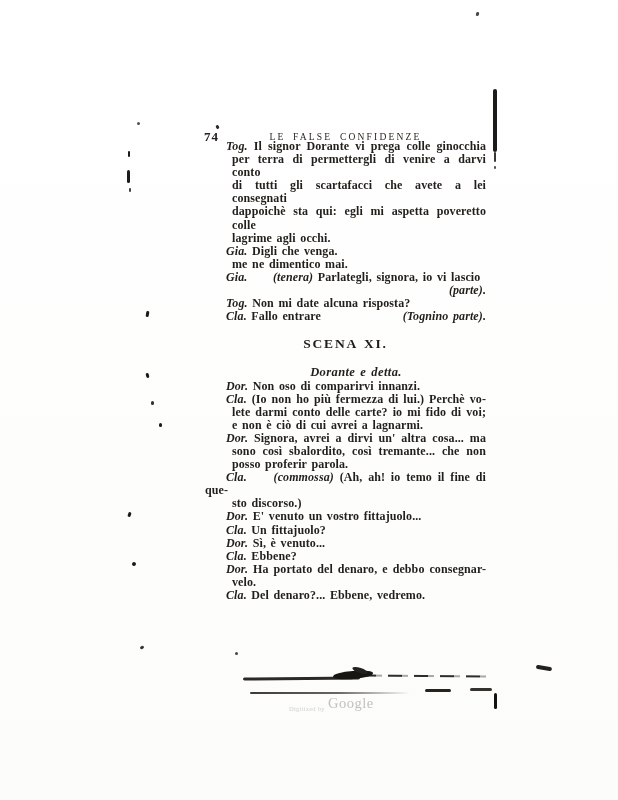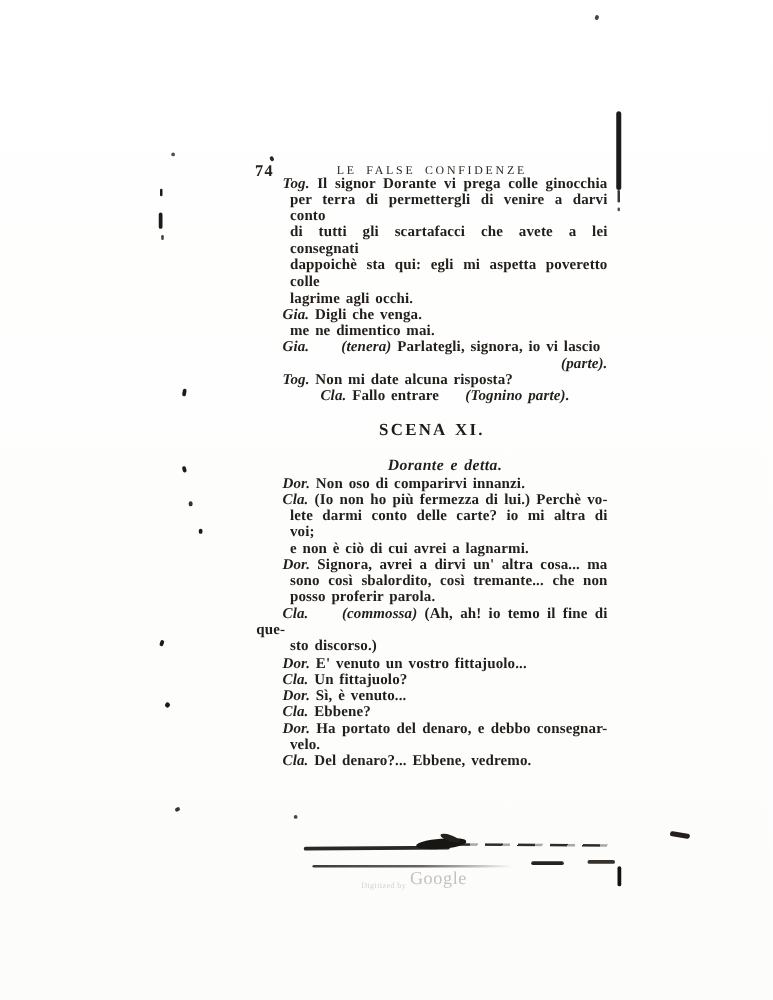--- a/index.html
+++ b/index.html
@@ -25,21 +25,21 @@
   .textblock{
     position:absolute;left:205px;top:140px;width:281px;
     font-size:12px;font-weight:bold;color:#221e1a;
     letter-spacing:0.1px;word-spacing:1.5px;
   }
   .line{line-height:13.1px;min-height:13.1px;white-space:normal;}
   .cont{padding-left:27px;}
   .just{text-align:justify;text-align-last:justify;}
   .right{text-align:right;}
   .center{text-align:center;}
-  .split{display:flex;justify-content:center;font-family:Liberation Serif, serif;}
+  .split{display:flex;justify-content:space-between;font-family:Liberation Serif, serif;}
   .it{font-style:italic;margin-left:21px;}
   .scene-head{font-size:13.5px;letter-spacing:1.8px;color:#1f1b17;}
   .scene-chars{font-size:12.5px;letter-spacing:0.4px;}
 
   
   .watermark{
     position:absolute;left:289px;top:651px;
     display:flex;align-items:flex-end;gap:3px;margin-top:44px;
   }
   .wm-small{font-size:6.5px;color:#d2d1cf;letter-spacing:0.3px;}
@@ -72,21 +72,21 @@
       <div class="line right"><span class="it">(parte).</span></div>
       <div class="line spk"><span class="it">Tog.</span><span> Non mi date alcuna risposta?</span></div>
       <div class="line split">
         <span><span class="it">Cla.</span><span> Fallo entrare</span></span>
         <span><span class="it">(Tognino parte).</span></span>
       </div>
       <div class="line center scene-head" style="margin-top: 14px;"><span>SCENA XI.</span></div>
       <div class="line center scene-chars" style="margin-top: 16px;"><span class="it">Dorante e detta.</span></div>
       <div class="line spk"><span class="it">Dor.</span><span> Non oso di comparirvi innanzi.</span></div>
       <div class="line spk just"><span class="it">Cla.</span><span> (Io non ho più fermezza di lui.) Perchè vo-</span></div>
-      <div class="line cont just"><span>lete darmi conto delle carte? io mi altra di voi;</span></div>
+      <div class="line cont just"><span>lete darmi conto delle carte? io mi fido di voi;</span></div>
       <div class="line cont"><span>e non è ciò di cui avrei a lagnarmi.</span></div>
       <div class="line spk just"><span class="it">Dor.</span><span> Signora, avrei a dirvi un' altra cosa... ma</span></div>
       <div class="line cont just"><span>sono così sbalordito, così tremante... che non</span></div>
       <div class="line cont"><span>posso proferir parola.</span></div>
       <div class="line spk just"><span class="it">Cla.</span><span> </span><span class="it">(commossa)</span><span> (Ah, ah! io temo il fine di que-</span></div>
       <div class="line cont"><span>sto discorso.)</span></div>
       <div class="line spk"><span class="it">Dor.</span><span> E' venuto un vostro fittajuolo...</span></div>
       <div class="line spk"><span class="it">Cla.</span><span> Un fittajuolo?</span></div>
       <div class="line spk"><span class="it">Dor.</span><span> Sì, è venuto...</span></div>
       <div class="line spk"><span class="it">Cla.</span><span> Ebbene?</span></div>

